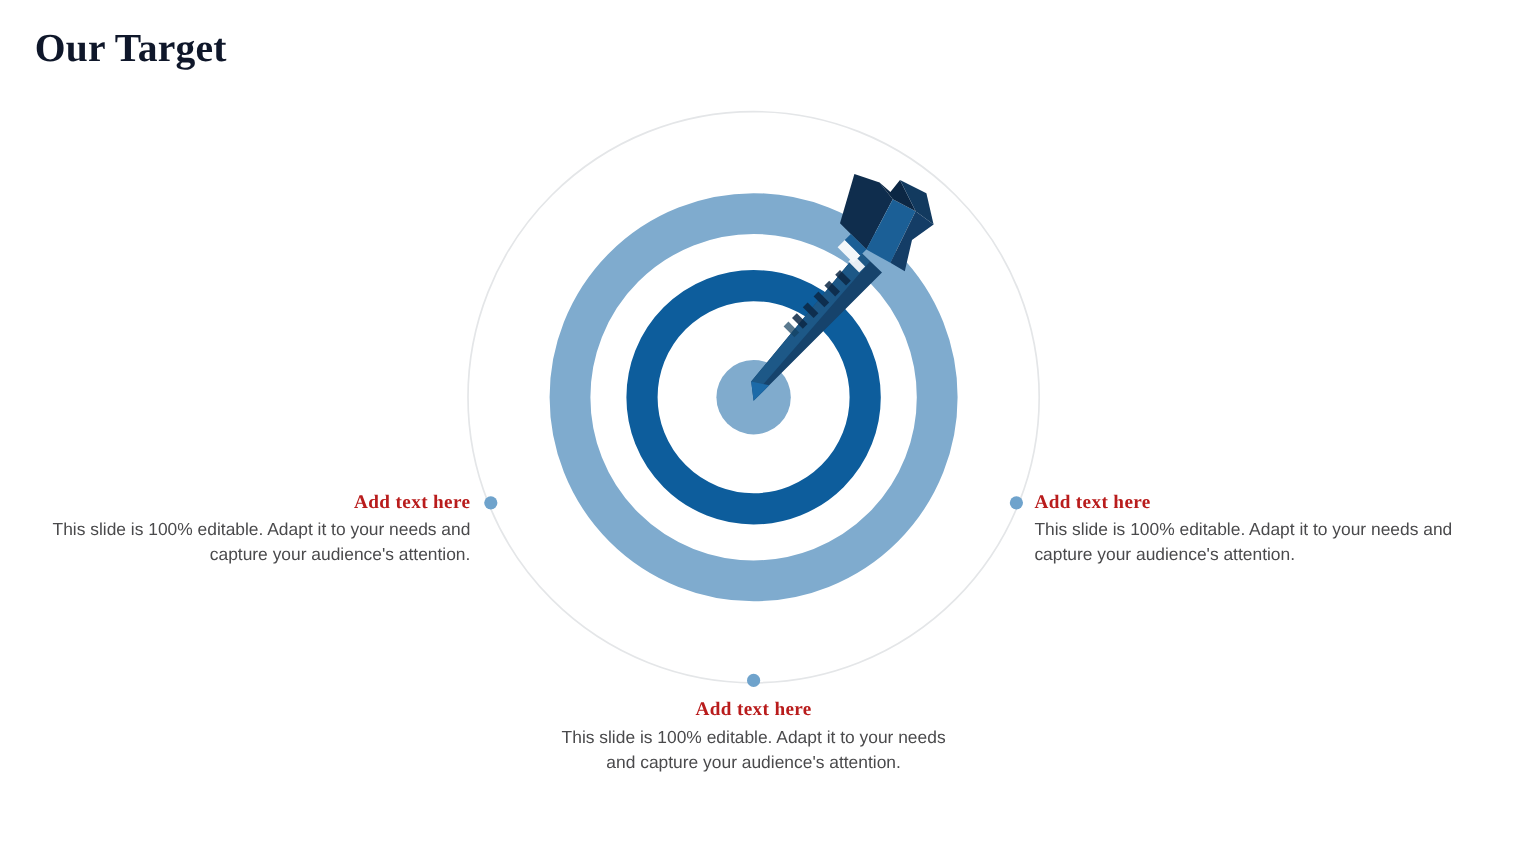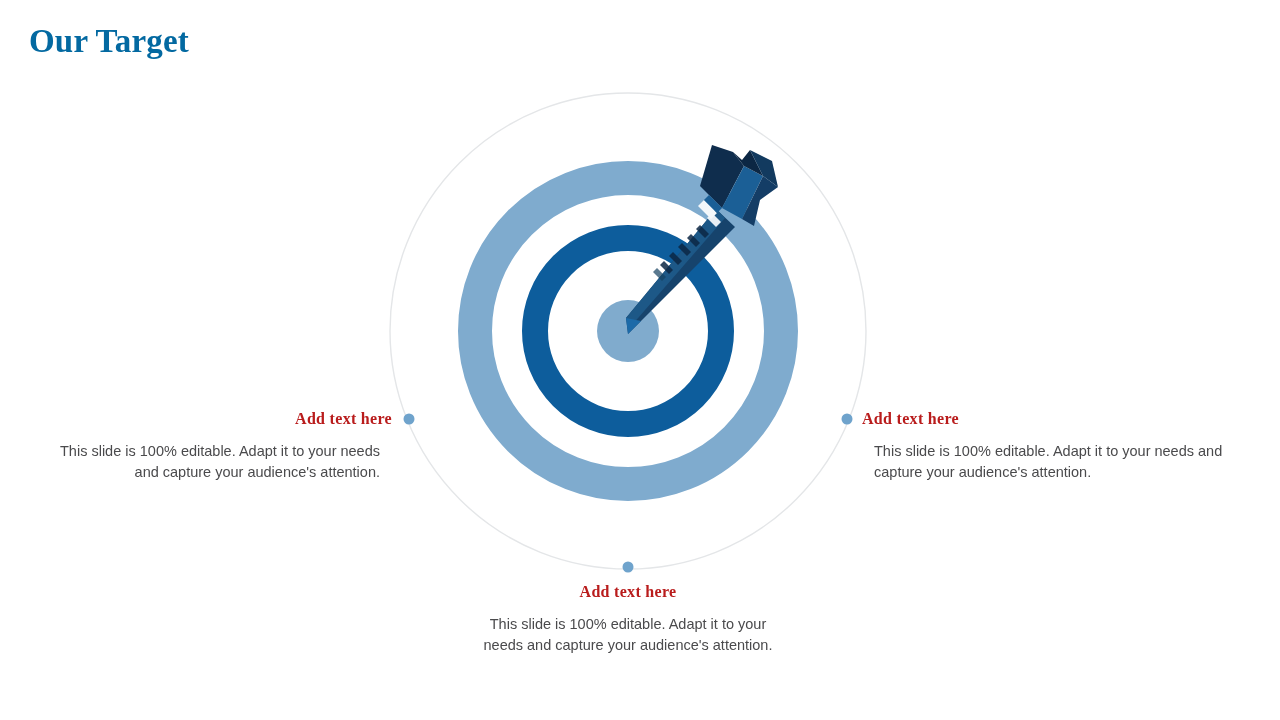--- a/index.html
+++ b/index.html
@@ -18,21 +18,21 @@
 
   
   .slide-title {
     position: absolute;
     left: 29px;
     top: 20px;
     font-family: "Liberation Serif", serif;
     font-weight: bold;
     font-size: 33px;
     line-height: 42px;
-    color: #0369a1;
+    color: #0f172a;
     letter-spacing: 0.2px;
     white-space: nowrap;
   }
 
   
   .stage {
     position: absolute;
     left: 0;
     top: 0;
     width: 1280px;
@@ -53,21 +53,21 @@
     line-height: 21px;
     color: #b91c1c;
     letter-spacing: 0.3px;
     margin: 0 0 3px 0;
   }
   .callout .body {
     font-family: "Liberation Sans", sans-serif;
     font-size: 14.5px;
     line-height: 21px;
     color: #4a4a4c;
-    margin: 12px;
+    margin: 0;
   }
 
   #callout-left {
     left: 30px;
     top: 408px;
     width: 362px;
     text-align: right;
   }
   #callout-right {
     left: 862px;

